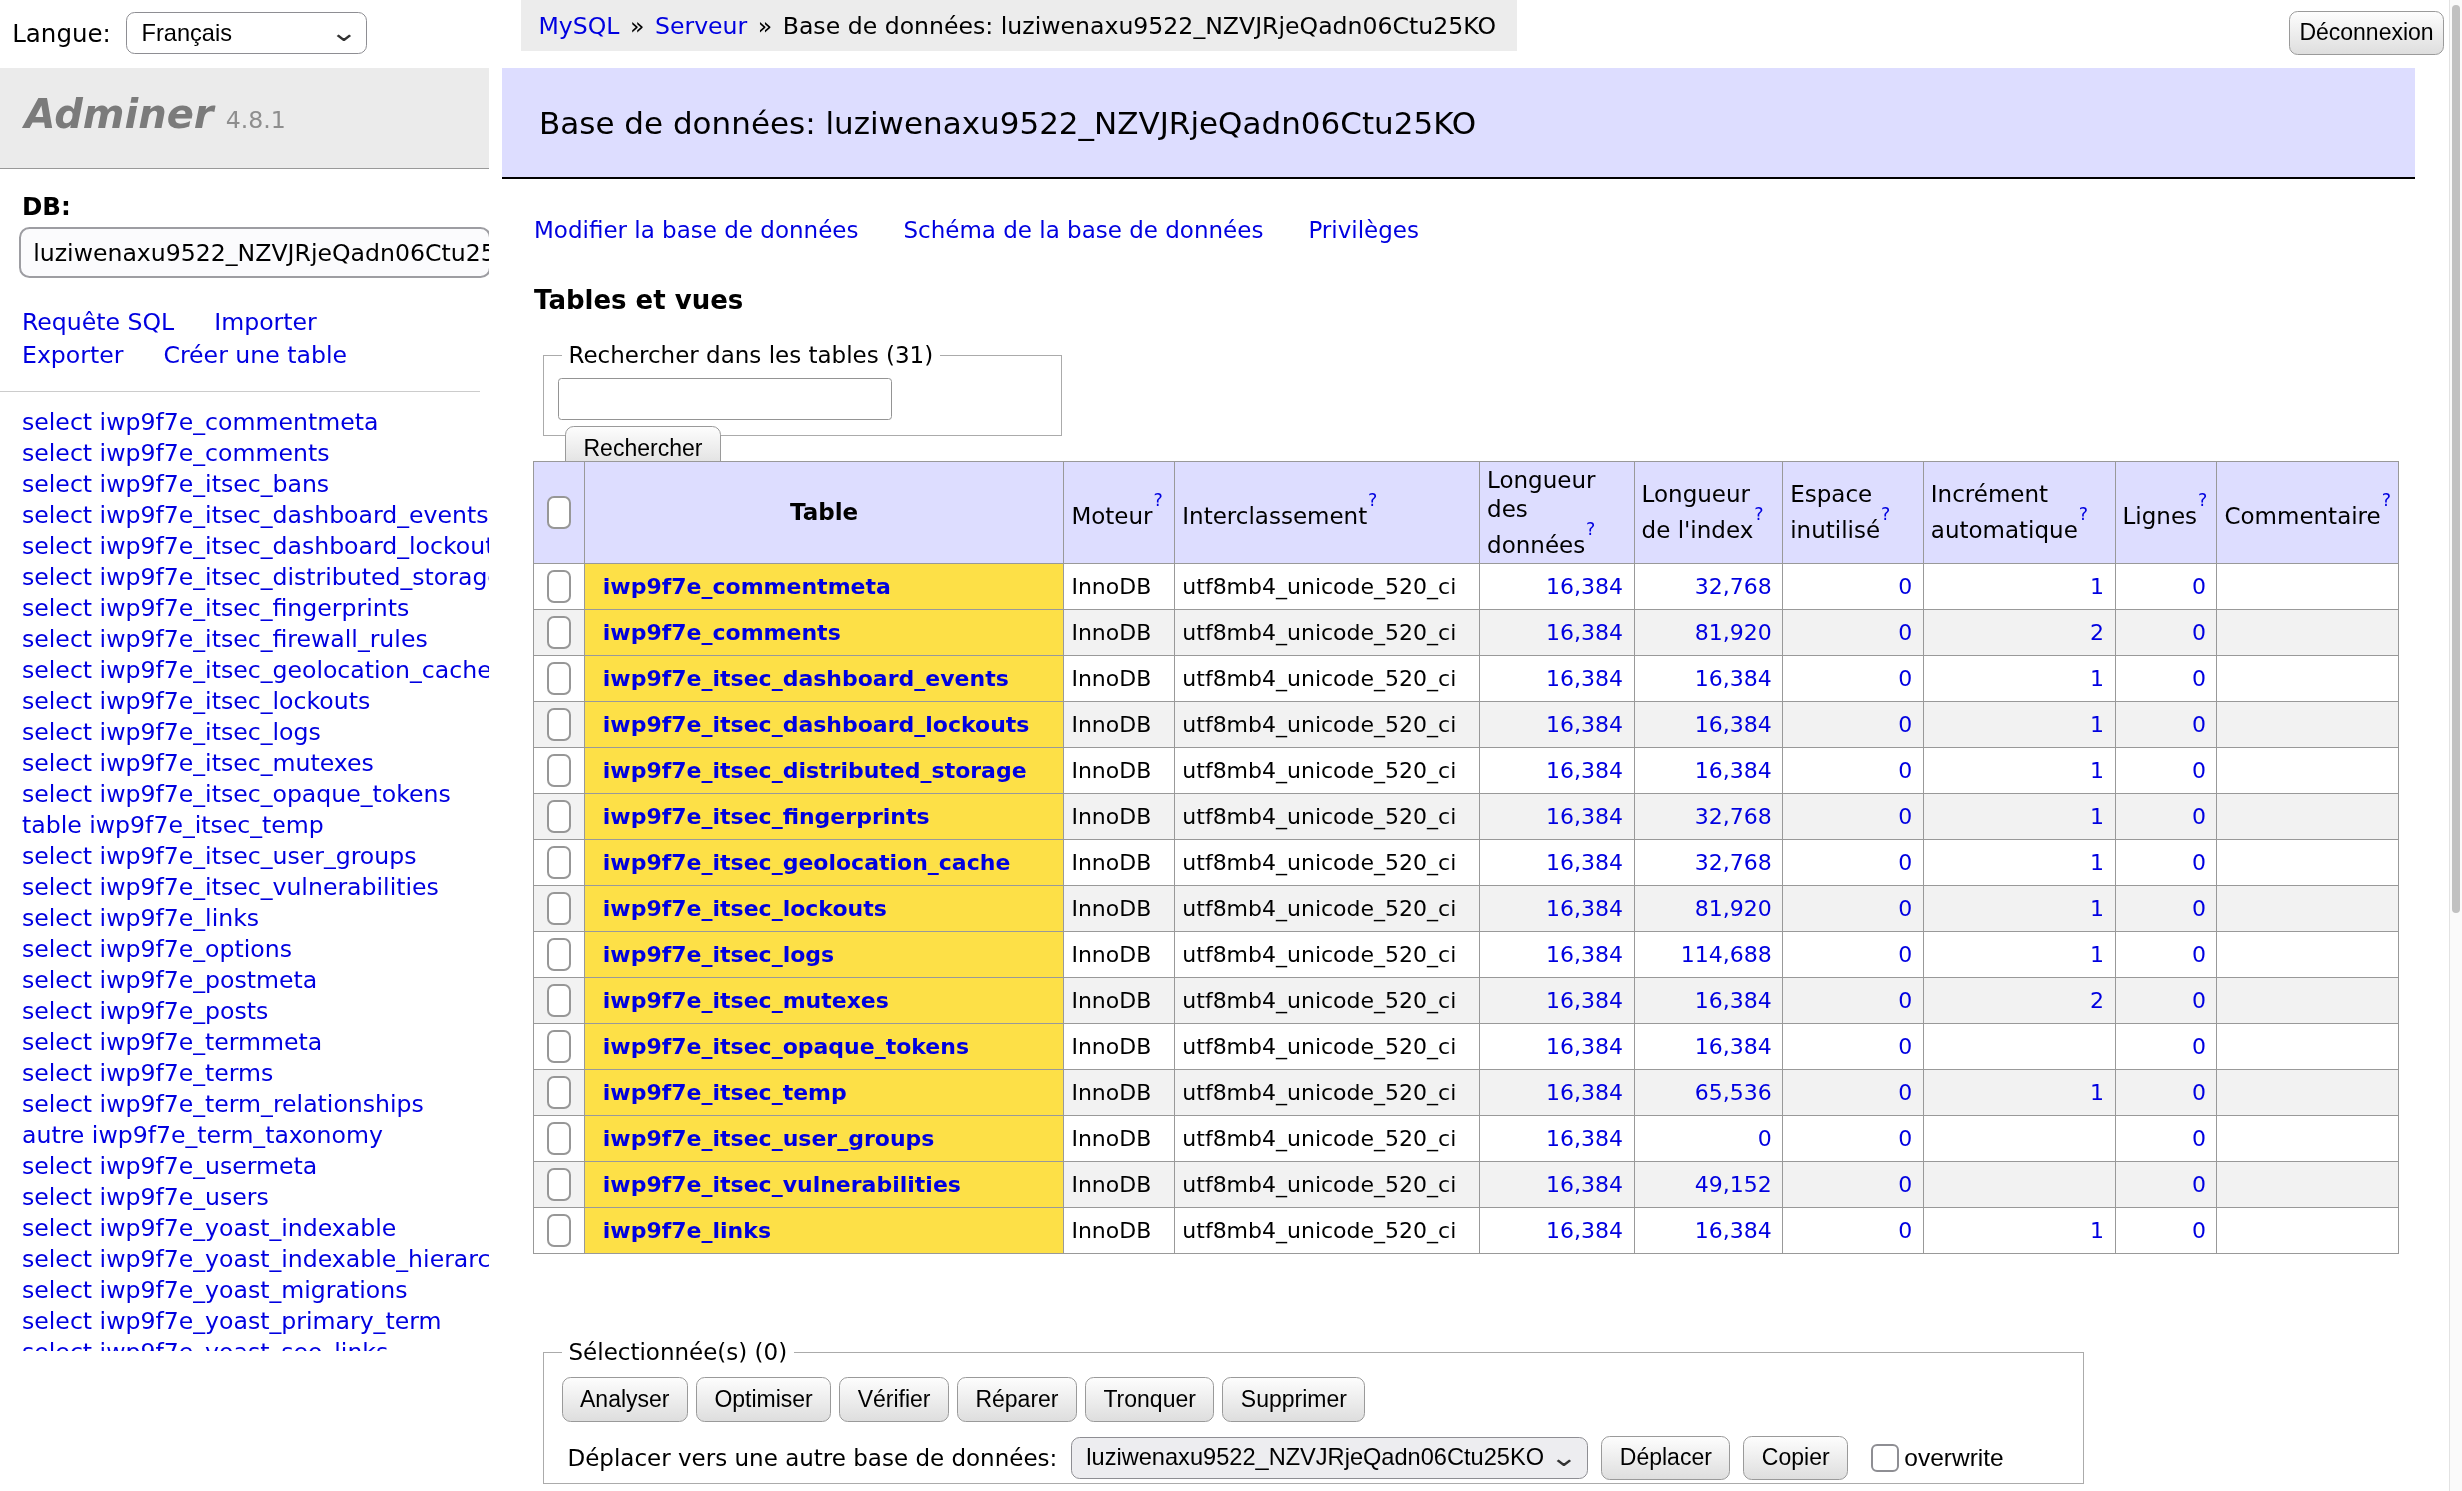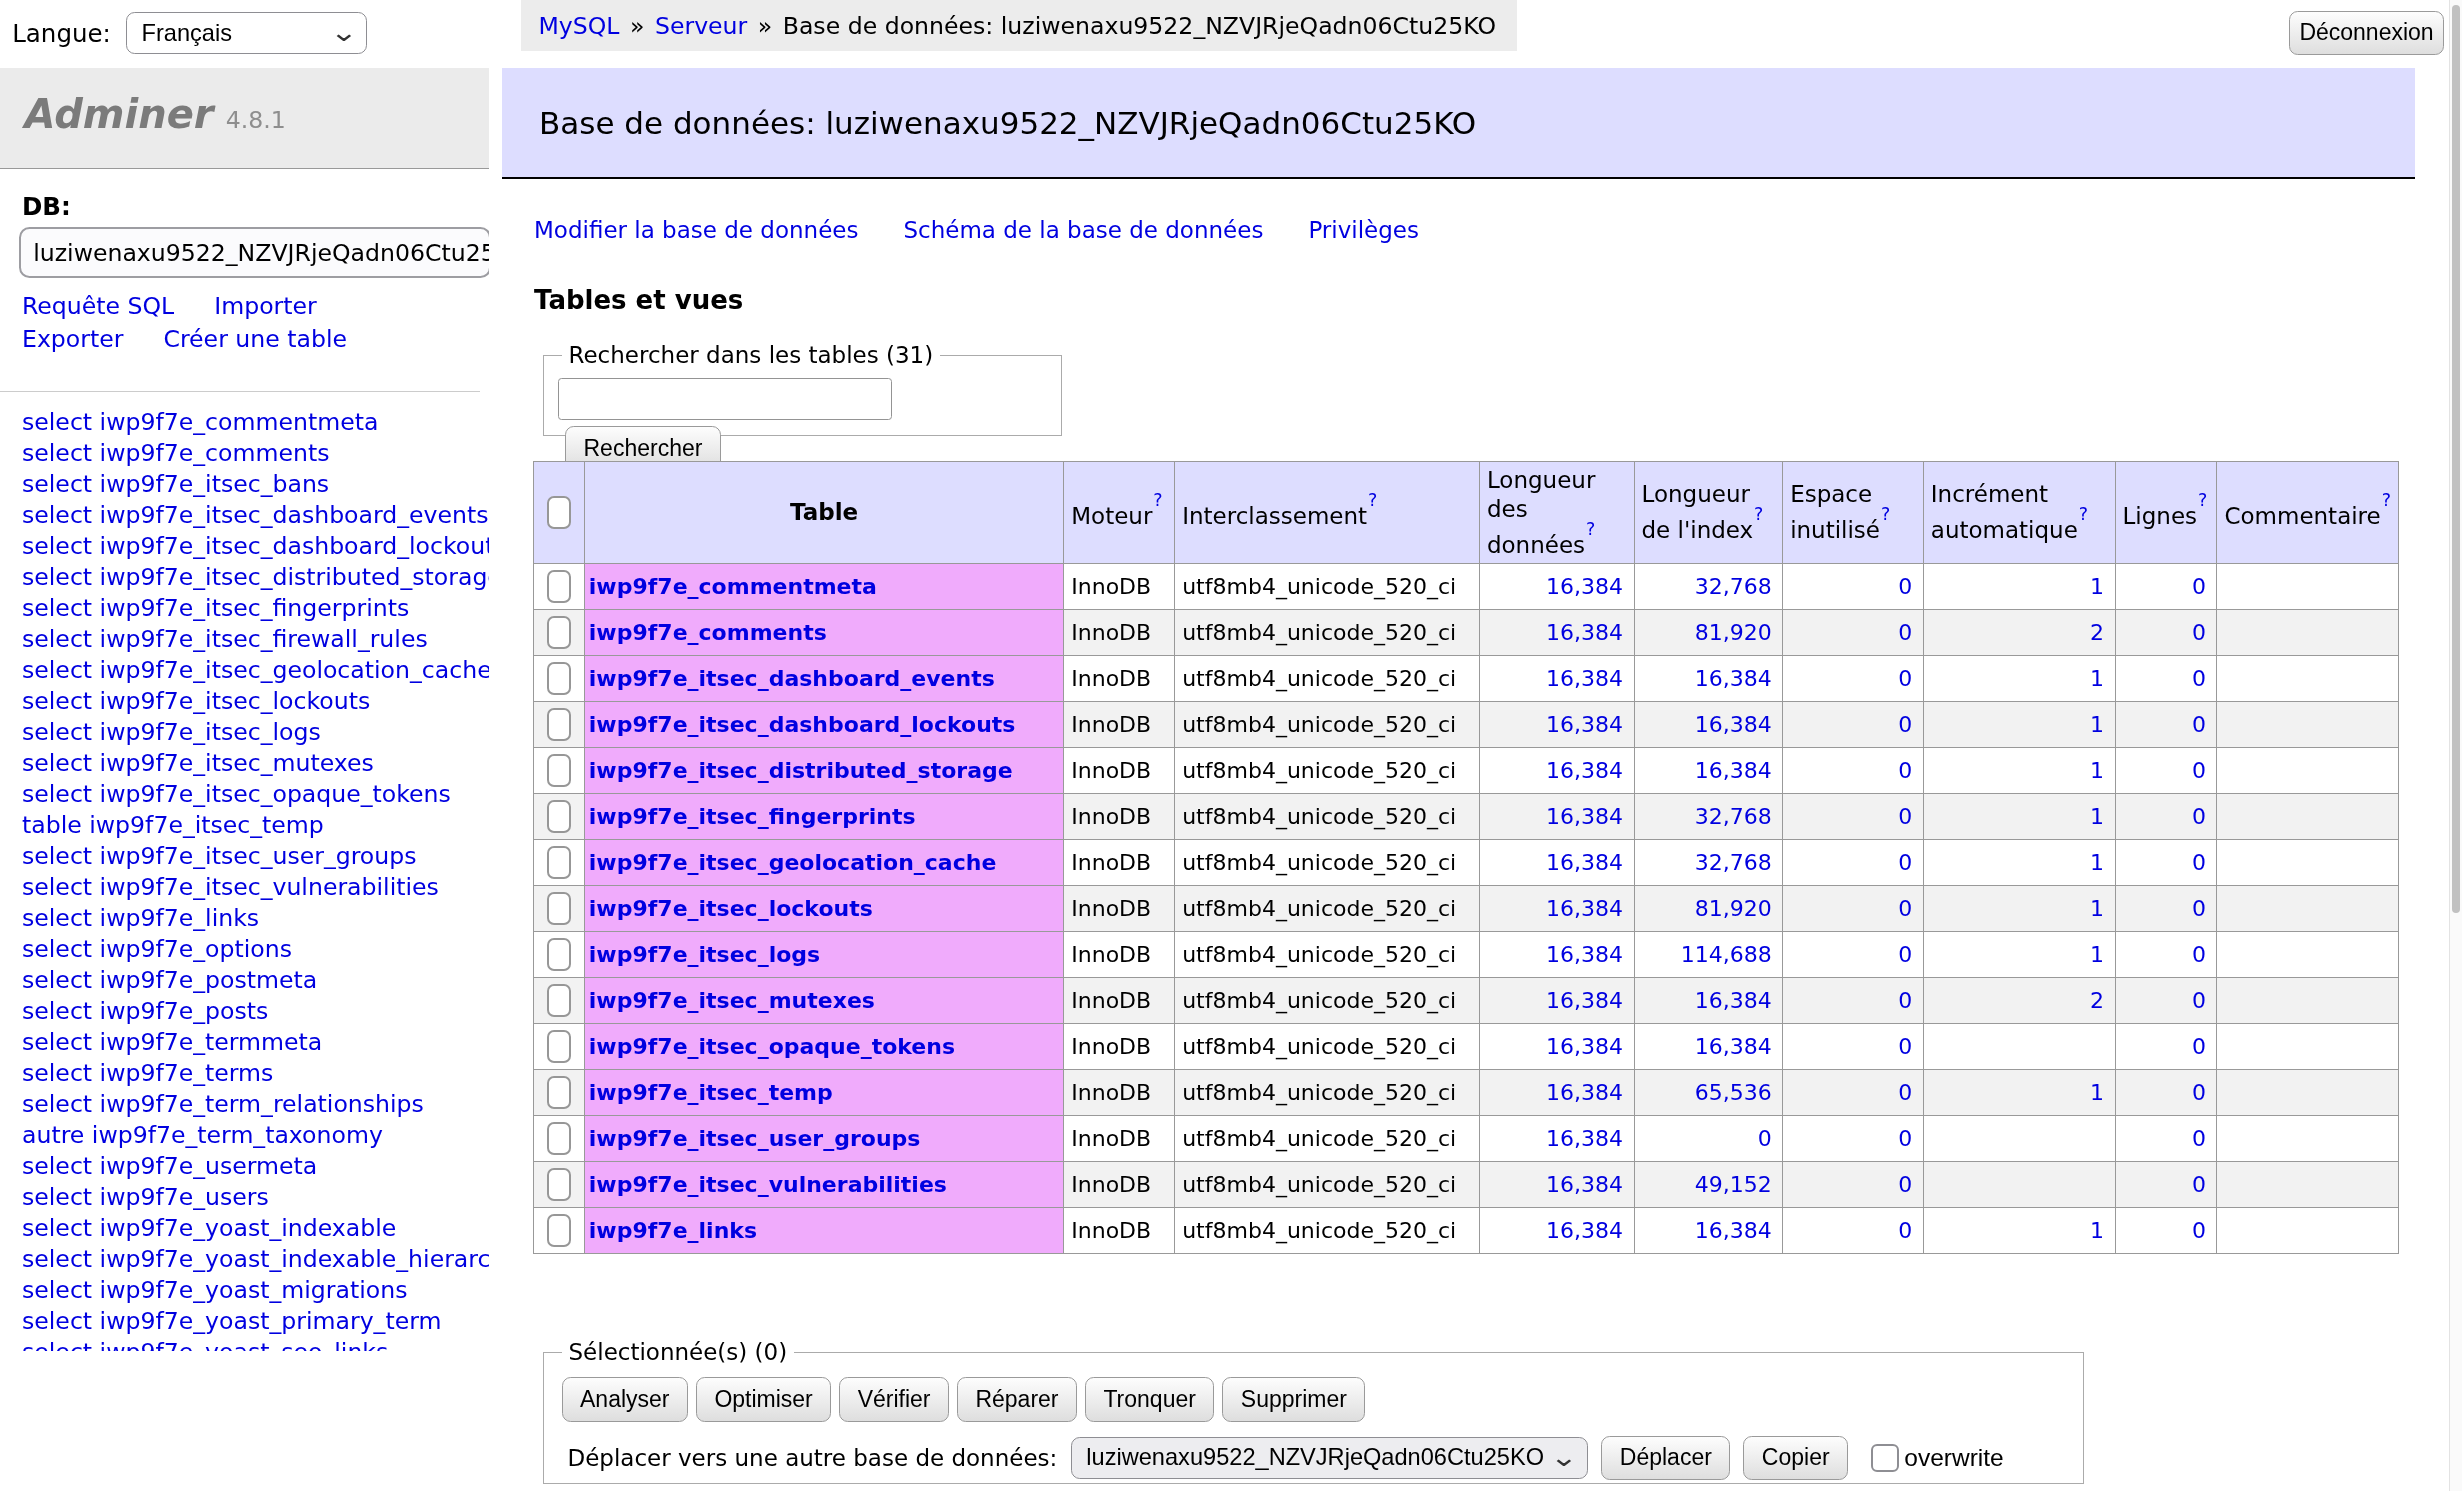--- a/index.html
+++ b/index.html
@@ -24,21 +24,21 @@
   .side-band{position:absolute;left:0;top:68px;width:489px;height:100px;background:#ebebeb;border-bottom:1.7px solid #999;}
   .adminer-logo{position:absolute;left:24.5px;top:91px;font-size:40px;font-style:italic;font-weight:bold;color:#7b7b7b;}
   .adminer-version{font-size:23.6px;font-style:normal;font-weight:normal;color:#8e8e8e;margin-left:12.2px;}
   .db-label{position:absolute;left:22px;top:192px;font-size:24.5px;font-weight:bold;}
   .db-box{
     position:absolute;left:19px;top:227px;width:472px;height:51px;box-sizing:border-box;
     border:2.6px solid #9d9da2;border-radius:10.5px;background:#fbfbfd;
     display:flex;align-items:center;padding-left:12.2px;overflow:hidden;white-space:nowrap;
     font-size:23.6px;
   }
-  .side-actions{position:absolute;left:22px;top:290px;font-size:23.6px;line-height:33px;white-space:nowrap;}
+  .side-actions{position:absolute;left:22px;top:306px;font-size:23.6px;line-height:33px;white-space:nowrap;}
   .side-actions .link{margin-right:40px;}
   .side-hr{position:absolute;left:0px;top:391px;width:480px;height:0;border-top:1.7px solid #ccc;}
   .side-list{position:absolute;left:22px;top:407px;width:467px;font-size:23.6px;line-height:31px;}
   .side-list .link{display:block;white-space:nowrap;overflow:hidden;}
   .side-hscroll{position:absolute;left:0;top:1406px;width:484px;height:30px;background:#f7f7f7;}
   .side-hscroll-thumb{position:absolute;left:7px;top:5.2px;width:383px;height:18.3px;background:#b1b1b1;border-radius:9.6px;}
   .side-bottom-line{position:absolute;left:0;top:1435px;width:484px;height:0;border-top:1.7px solid #a9a9a9;}
 
   
   .breadcrumb{position:absolute;left:521px;top:0;height:51px;background:#ececec;
@@ -72,21 +72,21 @@
 
   
   .table-wrap{position:absolute;left:533px;top:461px;width:1866px;height:867px;overflow:hidden;}
   table.db{border-collapse:collapse;table-layout:fixed;font-size:22px;}
   table.db th,table.db td{border:1.7px solid #999;box-sizing:border-box;overflow:hidden;white-space:nowrap;}
   table.db thead th{background:var(--accent,#ddddff);height:95px;font-weight:normal;
     text-align:left;padding:3.5px 7px;font-size:23px;line-height:29px;vertical-align:middle;white-space:normal;}
   table.db thead th.name-h{text-align:center;font-weight:bold;}
   table.db thead th.cb-h{text-align:center;}
   table.db tbody td,table.db tbody th{height:46px;padding:0 7px;}
-  table.db tbody th.rowname{background:#f0abfc;text-align:left;padding-left:4px;}
+  table.db tbody th.rowname{background:#fde047;text-align:left;padding-left:18px;}
   table.db tbody tr:nth-child(even) td{background:#f2f2f2;}
   table.db td.num{text-align:right;color:var(--link,#0000e0);padding-right:10.5px;}
   table.db .name-link{color:var(--link,#0000e0);font-weight:bold;}
   sup.help{color:var(--link,#0000e0);font-size:17.5px;position:relative;top:-8.7px;margin-left:0.9px;}
   .cb{width:24.5px;height:33px;border:2.6px solid #979797;border-radius:7px;background:#fff;box-sizing:border-box;margin:0 auto;}
   td.cb-cell{text-align:center;}
 
   
   .selected-fieldset{position:absolute;left:543px;top:1339px;width:1541px;height:145px;}
   .sel-buttons{margin:7px 0 0 7px;display:flex;gap:7.9px;}

